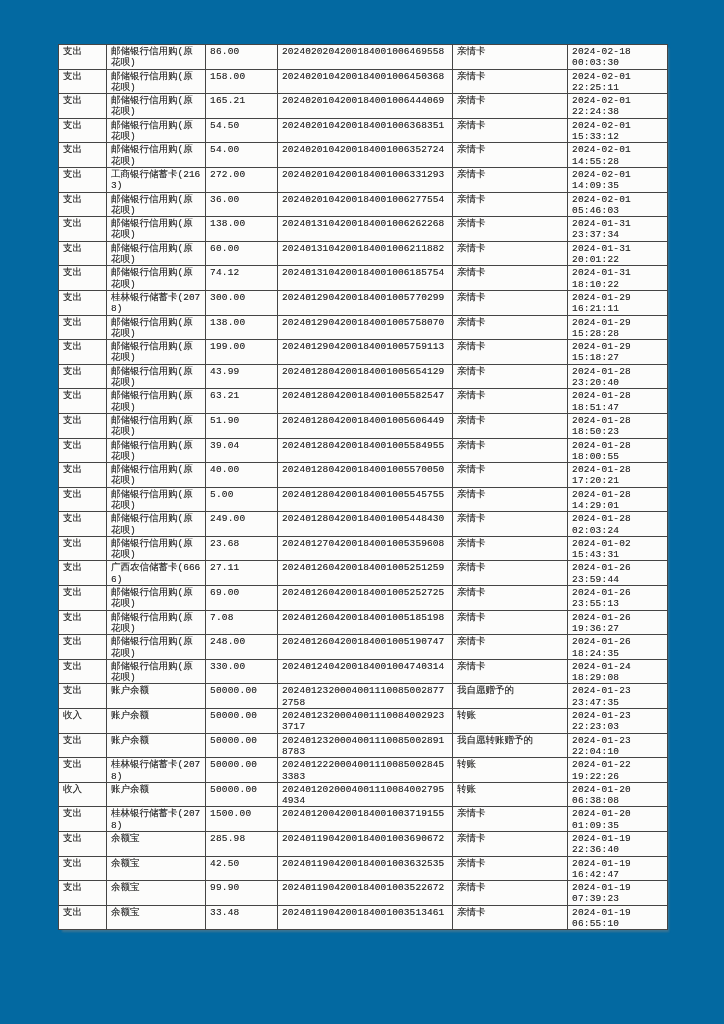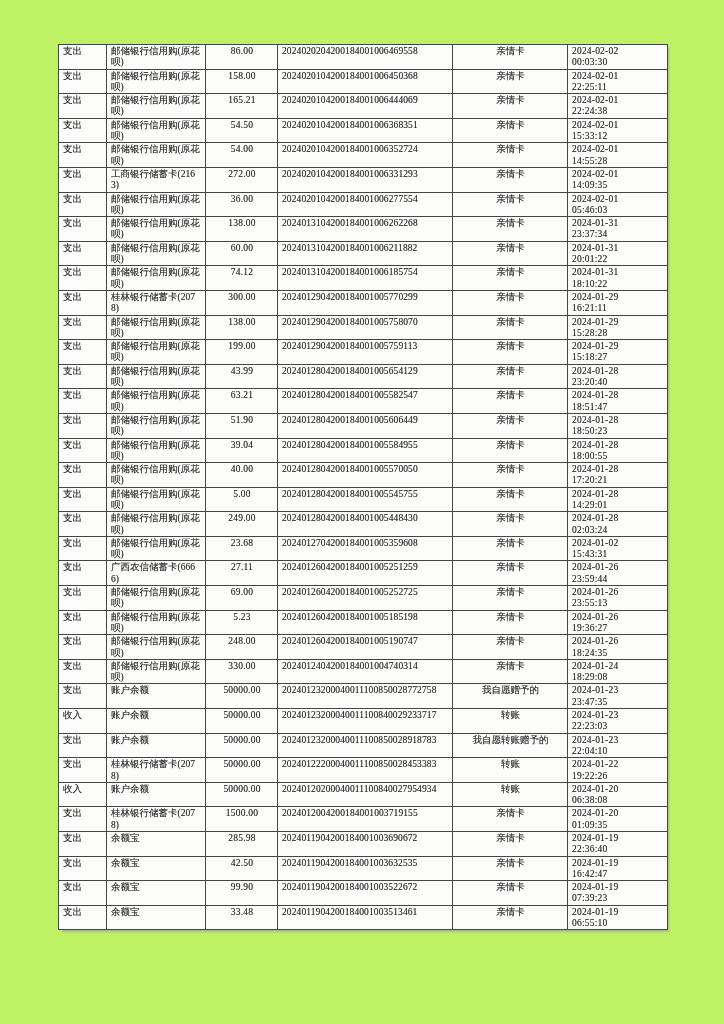--- a/index.html
+++ b/index.html
@@ -10,21 +10,22 @@
     width: 724px;
     height: 1024px;
     background: #fcfcfb;
     position: relative;
     overflow: hidden;
     font-family: "Liberation Serif", "DejaVu Serif", serif;
   }
   .page {
     position: absolute;
     inset: 0;
-    background: #bef264;
+    background: #0369a1;
+    font-family: Liberation Mono, monospace;
   }
   .table-wrap {
     position: absolute;
     left: 58px;
     top: 44px;
     width: 609px;
     box-shadow: 3px 3px 2px -1px rgba(130,130,130,0.45);
   }
   table.txn-table {
     border-collapse: collapse;
@@ -38,23 +39,23 @@
     padding: 1px 3px 0 4px;
     height: 22px;
     font-size: 9.5px;
     line-height: 11.3px;
     color: #2d2d2d;
     text-shadow: 0 0 0.6px rgba(45,45,45,0.55);
     overflow: hidden;
   }
   td.c-type { }
   td.c-method { word-break: break-all; }
-  td.c-amount { letter-spacing: 0.2px; text-align: center; }
+  td.c-amount { letter-spacing: 0.2px; }
   td.c-txn { word-break: break-all; letter-spacing: 0.1px; margin-left: 39px; }
-  td.c-desc { word-break: break-all; text-align: center; }
+  td.c-desc { word-break: break-all; }
   td.c-datetime { white-space: pre-line; letter-spacing: 0.2px; }
 </style>
 </head>
 <body>
 
 <div class="page">
   <div class="table-wrap">
     <table class="txn-table">
       <colgroup>
         <col style="width:48px">
@@ -64,21 +65,21 @@
         <col style="width:115px">
         <col style="width:100px">
       </colgroup>
       <tbody>
           <tr>
     <td class="c-type">支出</td>
     <td class="c-method">邮储银行信用购(原花呗)</td>
     <td class="c-amount">86.00</td>
     <td class="c-txn">2024020204200184001006469558</td>
     <td class="c-desc">亲情卡</td>
-    <td class="c-datetime">2024-02-02
+    <td class="c-datetime">2024-02-18
 00:03:30</td>
   </tr>
           <tr>
     <td class="c-type">支出</td>
     <td class="c-method">邮储银行信用购(原花呗)</td>
     <td class="c-amount">158.00</td>
     <td class="c-txn">2024020104200184001006450368</td>
     <td class="c-desc">亲情卡</td>
     <td class="c-datetime">2024-02-01
 22:25:11</td>
@@ -268,21 +269,21 @@
     <td class="c-method">邮储银行信用购(原花呗)</td>
     <td class="c-amount">69.00</td>
     <td class="c-txn">2024012604200184001005252725</td>
     <td class="c-desc">亲情卡</td>
     <td class="c-datetime">2024-01-26
 23:55:13</td>
   </tr>
           <tr>
     <td class="c-type">支出</td>
     <td class="c-method">邮储银行信用购(原花呗)</td>
-    <td class="c-amount">5.23</td>
+    <td class="c-amount">7.08</td>
     <td class="c-txn">2024012604200184001005185198</td>
     <td class="c-desc">亲情卡</td>
     <td class="c-datetime">2024-01-26
 19:36:27</td>
   </tr>
           <tr>
     <td class="c-type">支出</td>
     <td class="c-method">邮储银行信用购(原花呗)</td>
     <td class="c-amount">248.00</td>
     <td class="c-txn">2024012604200184001005190747</td>

